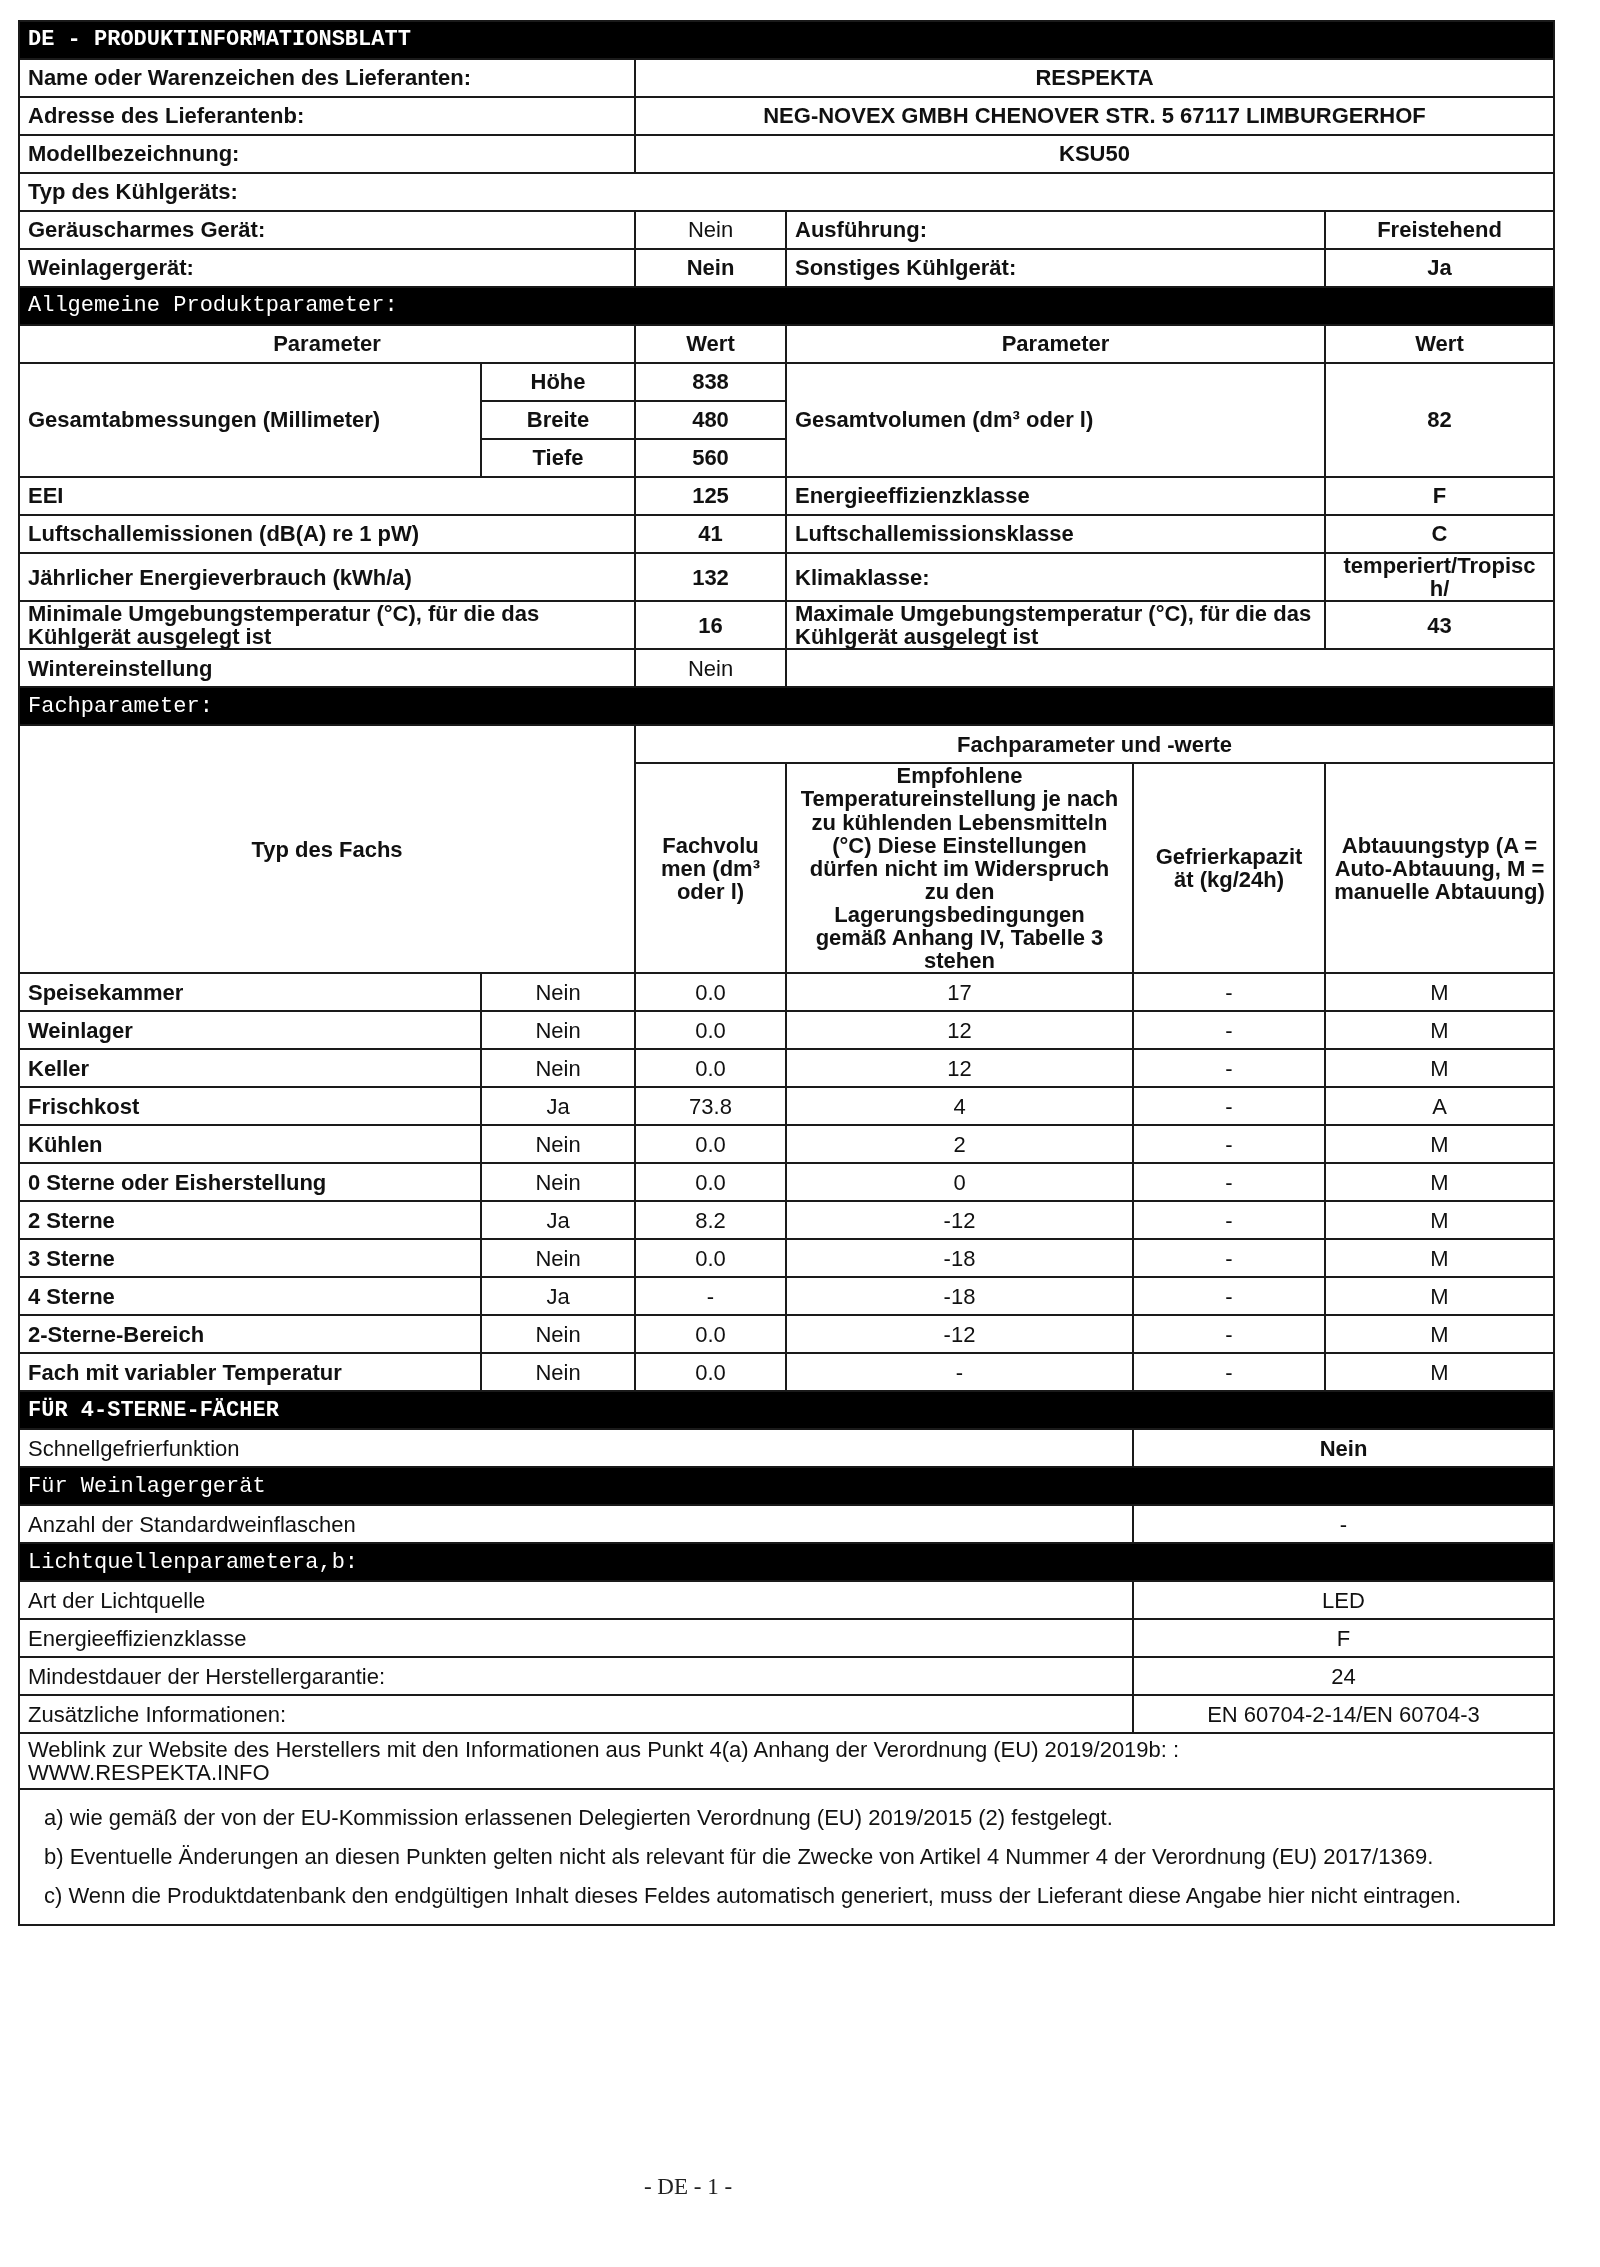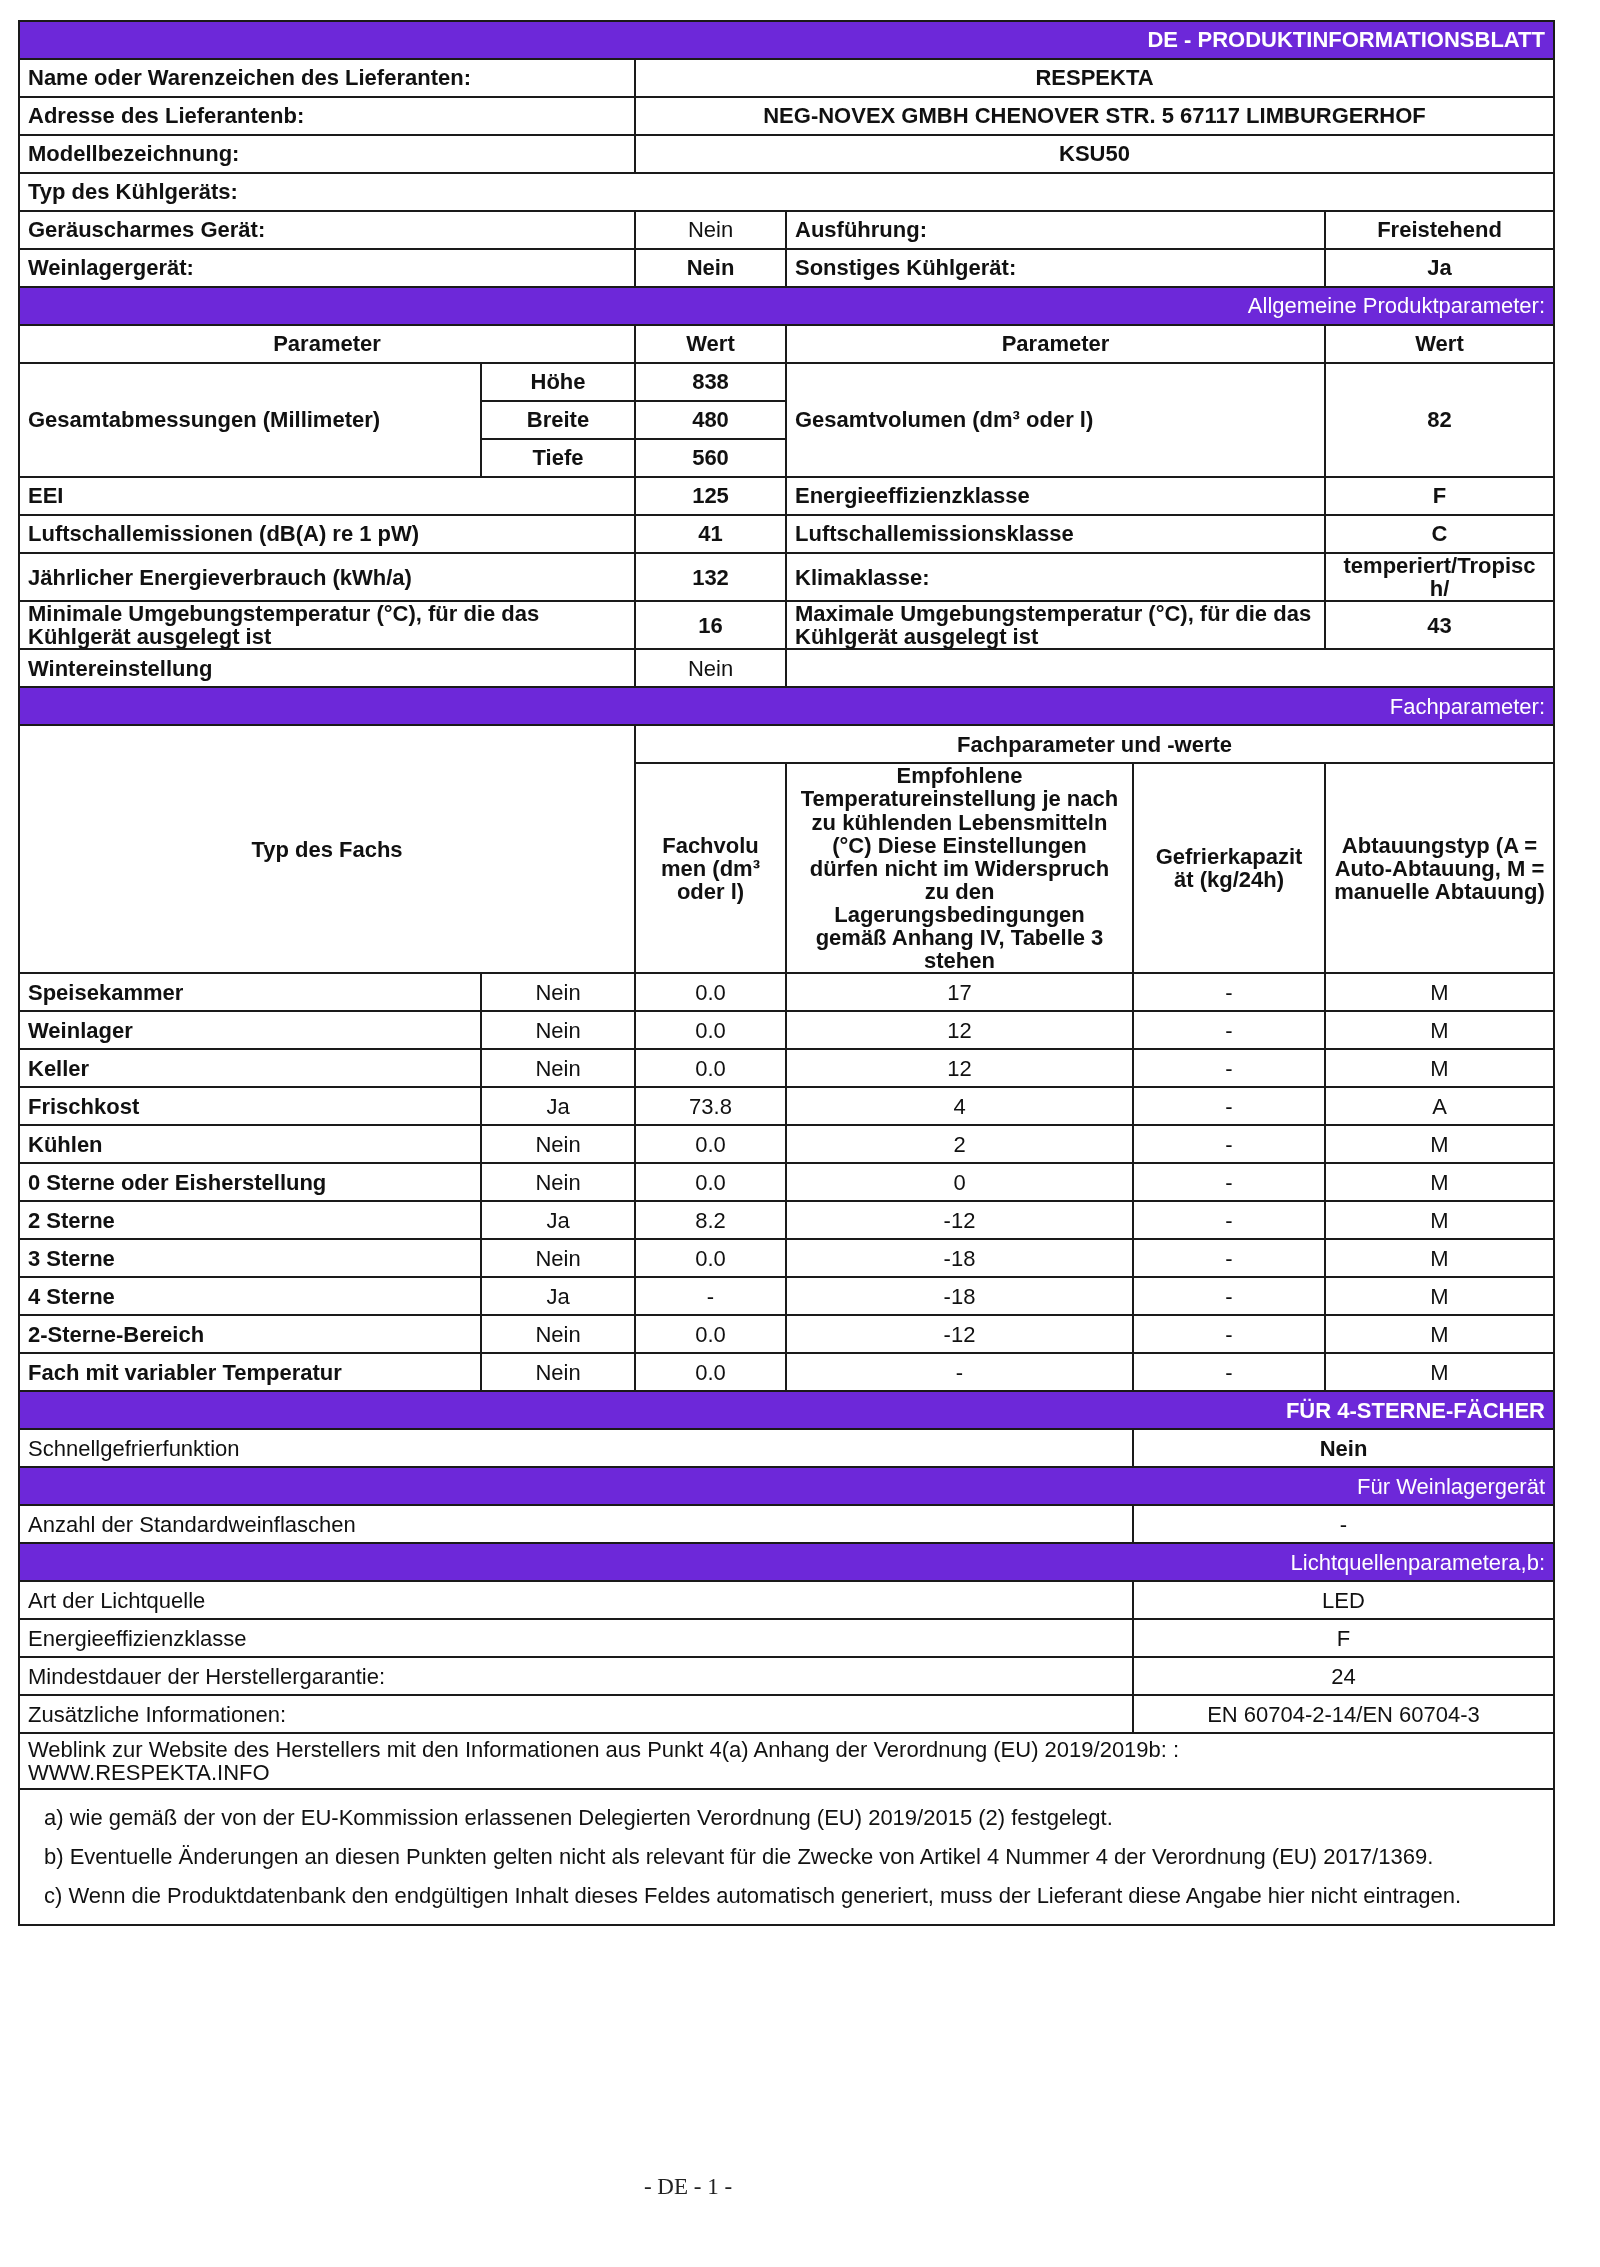--- a/index.html
+++ b/index.html
@@ -2,21 +2,21 @@
 <html><head>
 <meta charset="utf-8">
 <style>
   html, body { margin: 0; padding: 0; background: #ffffff; }
   body { width: 1600px; height: 2267px; position: relative; font-family: "Liberation Sans", sans-serif; color: #111; }
   .sheet { position: absolute; left: 18px; top: 20px; width: 1535px; }
   table.grid { border-collapse: collapse; width: 1535px; table-layout: fixed; }
   table.grid td { border: 2px solid #1a1a1a; padding: 0 8px; font-size: 22px; height: 36px; vertical-align: middle; line-height: 1.05; overflow: hidden; }
   .b { font-weight: bold; }
   .c { text-align: center; }
-  .bar td { background: #6d28d9; color: #ffffff; text-align: right; font-size: 22px; border-color: #1a1a1a; }
+  .bar td { background: #000000; color: #ffffff; text-align: left; font-size: 22px; border-color: #1a1a1a; font-family: Liberation Mono, monospace; }
   .bar.bold td { font-weight: bold; }
   .tall td { height: 60px; }
   .taller td { height: 62px; }
   .hdr td { height: 258px; }
   .wide-info td { padding: 4px 8px; }
   .foot td { padding: 8px 8px 10px 8px; font-size: 21px; line-height: 1.15; }
   .foot p { margin: 16px; }
   .pagenum { position: absolute; top: 2174px; left: 0; width: 1376px; text-align: center; font-family: "Liberation Serif", serif; font-size: 23px; color: #222; }
 </style>
 </head>

